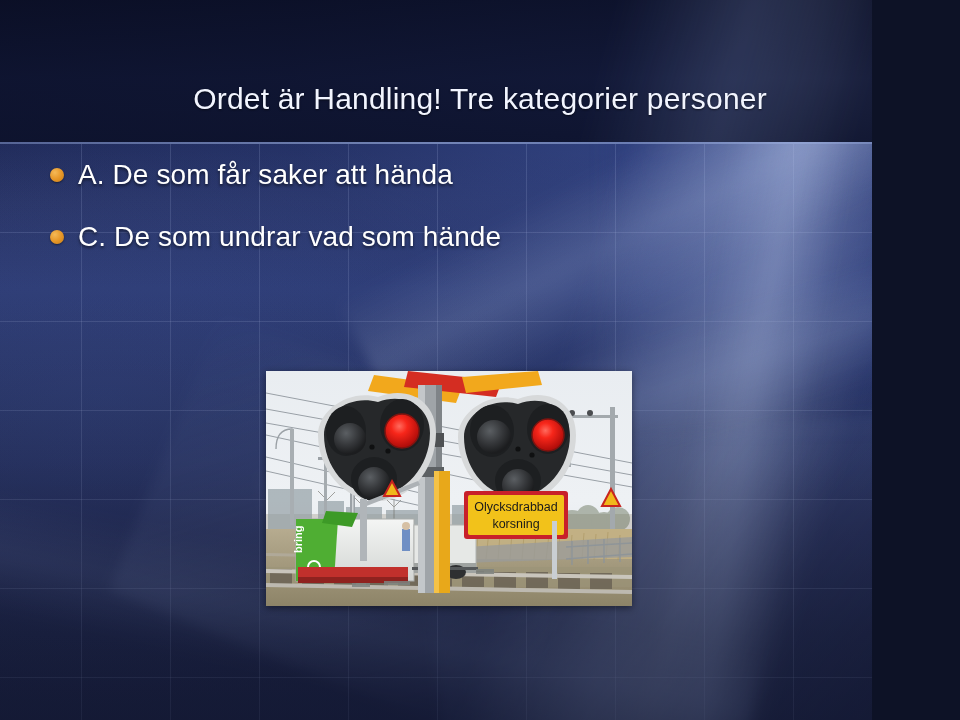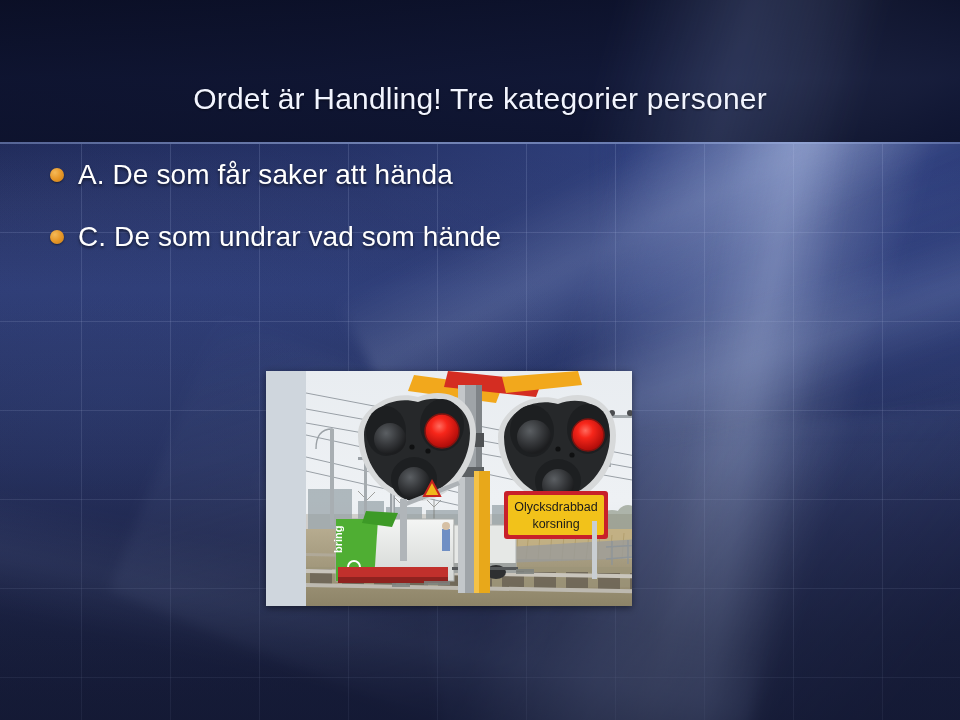--- a/index.html
+++ b/index.html
@@ -6,21 +6,21 @@
   * { margin:0; padding:0; box-sizing:border-box; }
   html,body{
     width:960px; height:720px; overflow:hidden;
     background:#0d1226;
     font-family:"Liberation Sans", sans-serif;
   }
 
   
   #slide{
     position:relative;
-    width:960px; height:720px;
+    width:872px; height:720px;
     overflow:hidden;
     background:#0f766e;
   }
 
   
   .bg-base{
     position:absolute; inset:0;
     background:
       linear-gradient(180deg,
         #111836 0%,
@@ -136,21 +136,20 @@
     text-shadow:0 2px 3px rgba(0,0,0,.55);
     white-space:nowrap;
   }
 
   
   .photo{
     position:absolute; left:266px; top:371px; width:366px; height:235px;
     overflow:hidden;
     background:#cfd6dd;
     box-shadow:0 2px 7px rgba(0,0,0,.45);
-    padding-left:40px;
   }
   .photo svg{ display:block; width:366px; height:235px; }
 </style>
 </head>
 <body>
 
 <div id="slide">
 
   <div class="bg-base"></div>
   <div class="bg-glow"></div>

